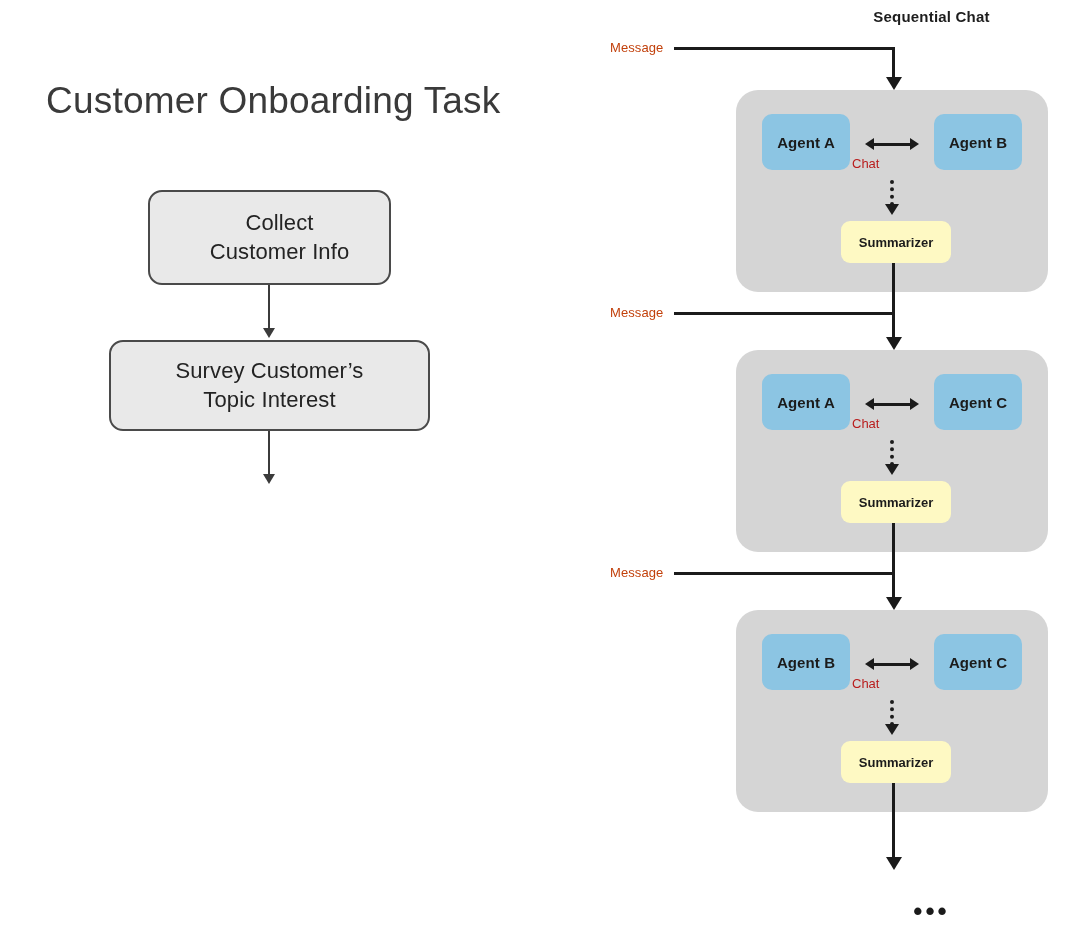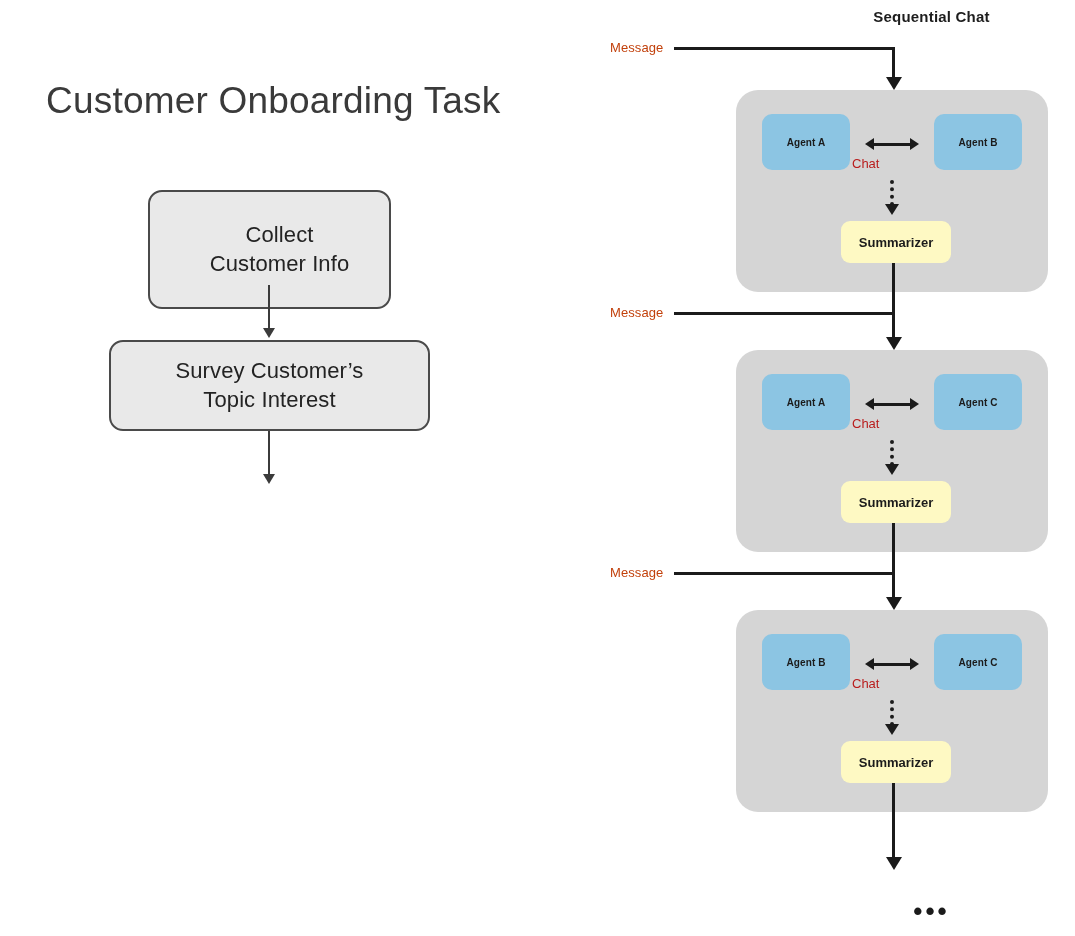--- a/index.html
+++ b/index.html
@@ -46,21 +46,21 @@
     align-items: center;
     justify-content: center;
     text-align: center;
     font-size: 22px;
     line-height: 1.28;
     color: #232323;
     letter-spacing: 0.1px;
   }
   .flow-box span { display: block; }
 
-  #flow-box-1 { left: 116px; top: 190px; width: 243px; height: 119px; padding-left: 20px; }
+  #flow-box-1 { left: 116px; top: 190px; width: 243px; height: 95px; padding-left: 20px; }
   #flow-box-2 { left: 77px;  top: 340px; width: 321px; height: 91px; }
   #flow-box-3 { left: 77px;  top: 490px; width: 321px; height: 93px; }
 
   .flow-arrow {
     position: absolute;
     left: 236px;
     width: 2px;
     background: #3b3b3b;
   }
   #flow-arrow-1 { top: 285px; height: 44px; }
@@ -111,21 +111,21 @@
   .agent-box {
     position: absolute;
     top: 24px;
     width: 88px;
     height: 56px;
     background: #8cc5e3;
     border-radius: 10px;
     display: flex;
     align-items: center;
     justify-content: center;
-    font-size: 10px;
+    font-size: 15px;
     font-weight: 700;
     color: #1b1b1b;
     letter-spacing: 0.1px;
   }
   .agent-left  { left: 26px; }
   .agent-right { right: 26px; }
 
   
   .chat-arrow {
     position: absolute;

